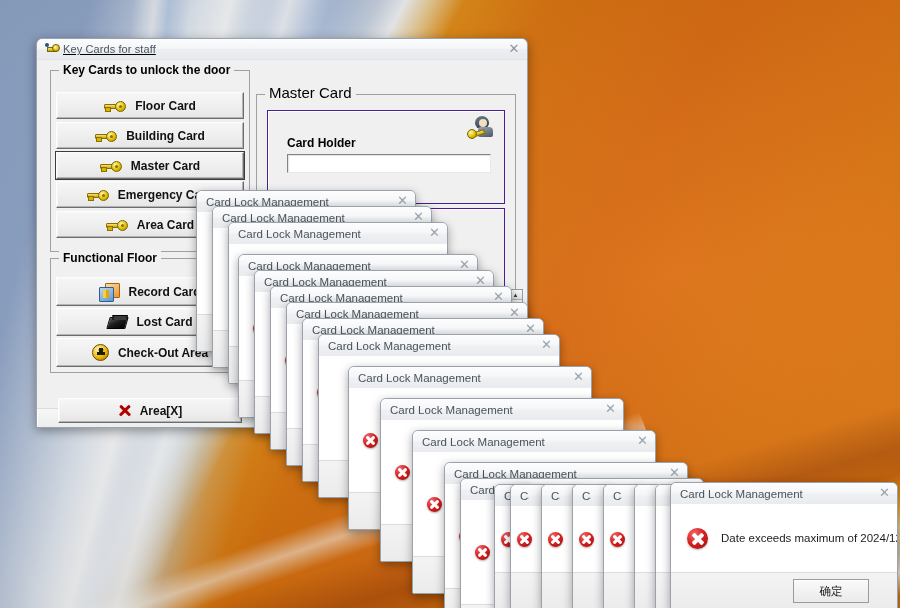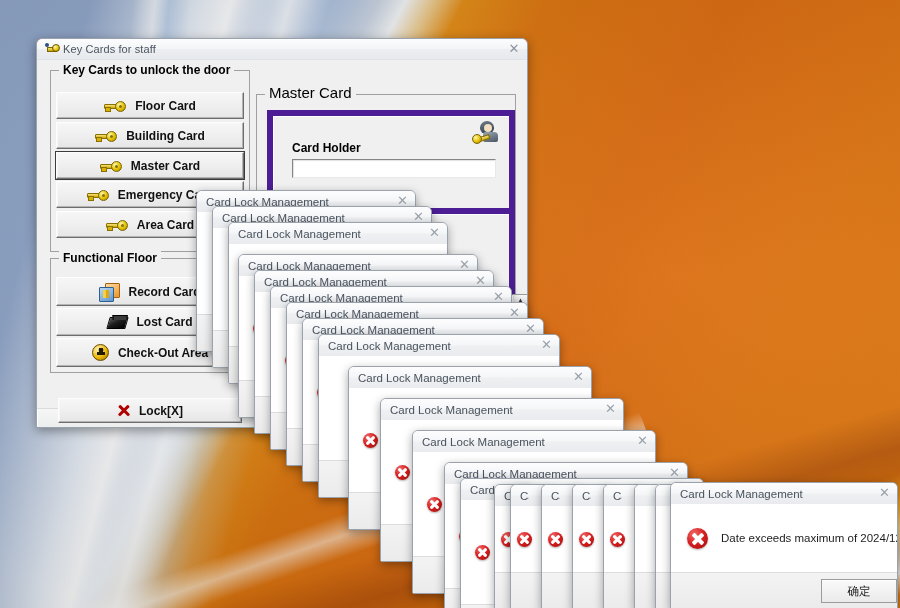--- a/index.html
+++ b/index.html
@@ -119,20 +119,21 @@
   }
 
   
   .win {
     position: absolute;
     background: #ef4444;
     border: 1px solid #9aa3ad;
     border-radius: 6px 6px 2px 2px;
     box-shadow: 0 3px 11px rgba(0,0,0,.38), 0 0 0 1px rgba(255,255,255,.55) inset;
     overflow: hidden;
+    text-decoration: underline;
   }
   .win-titlebar {
     height: 20px;
     background: linear-gradient(180deg,#fcfdfe 0%, #f3f5f7 48%, #eceef1 52%, #e7eaee 100%);
     border-bottom: 1px solid #dfe3e8;
     display: flex; align-items: center;
     padding: 0 4px 0 7px;
     position: relative;
     flex: none;
   }
@@ -286,21 +287,21 @@
     content:""; position:absolute; left:0; top:5px;
     width:14px; height:3.4px; background:#b00000; border-radius:1px;
   }
   .exit-ico:before { transform: rotate(45deg); }
   .exit-ico:after  { transform: rotate(-45deg); }
 
   
   .mc-inner {
     position:absolute;
     background:#f0f0f0;
-    border:6px solid #4c1d95;
+    border:1px solid #4c1d95;
     box-shadow: inset 1px 1px 0 #fff;
   }
   .mc-label {
     position:absolute; font-size:12px; font-weight:bold; color:#000;
     white-space:nowrap;
   }
   .textbox {
     position:absolute;
     background:#fff;
     border-top:1px solid #848484; border-left:1px solid #848484;
@@ -391,21 +392,21 @@
     position:relative;
     display:flex; align-items:center;
     padding-left:14px; gap:13px;
   }
   .dlg-msg { font-size:11.5px; color:#1d1d1d; white-space:nowrap; }
   .dlg-footer {
     height:36px; flex:none;
     background: linear-gradient(180deg,#f3f3f3,#ebebeb);
     border-top:1px solid #dcdcdc;
     display:flex; align-items:center; justify-content:flex-end;
-    padding-right:0;
+    padding-right:28px;
   }
   .dlg-btn {
     min-width:74px; height:22px;
     background: linear-gradient(180deg,#fafafa,#eaeaea);
     border:1px solid #9b9b9b;
     display:flex; align-items:center; justify-content:center;
     font-size:11.5px; color:#1a1a1a;
     box-shadow: inset 0 1px 0 #fff;
     font-family:"DejaVu Sans", sans-serif;
   }
@@ -524,21 +525,21 @@
 
     <div class="btn3d" style="left:19px; top:278px; width:186px; height:27px;">
       <span class="chk-ico">
         <span class="ring"></span>
       </span>
       <span class="btn-label">Check-Out Area</span>
     </div>
 
     <div class="btn3d" style="left:21px; top:338px; width:182px; height:23px;">
       <span class="exit-ico"></span>
-      <span class="btn-label">Lock[X]</span>
+      <span class="btn-label">Area[X]</span>
     </div>
 
     <div class="group" style="left:219px; top:34px; width:258px; height:300px;">
       <div class="group-legend big">Master Card</div>
     </div>
 
     <div class="mc-inner" style="left:230px; top:50px; width:236px; height:92px;">
       <div class="mc-label" style="left:19px; top:25px;">Card Holder</div>
       <div class="avatar-ico" style="right:9px; top:5px;">
         <span class="head"></span>

